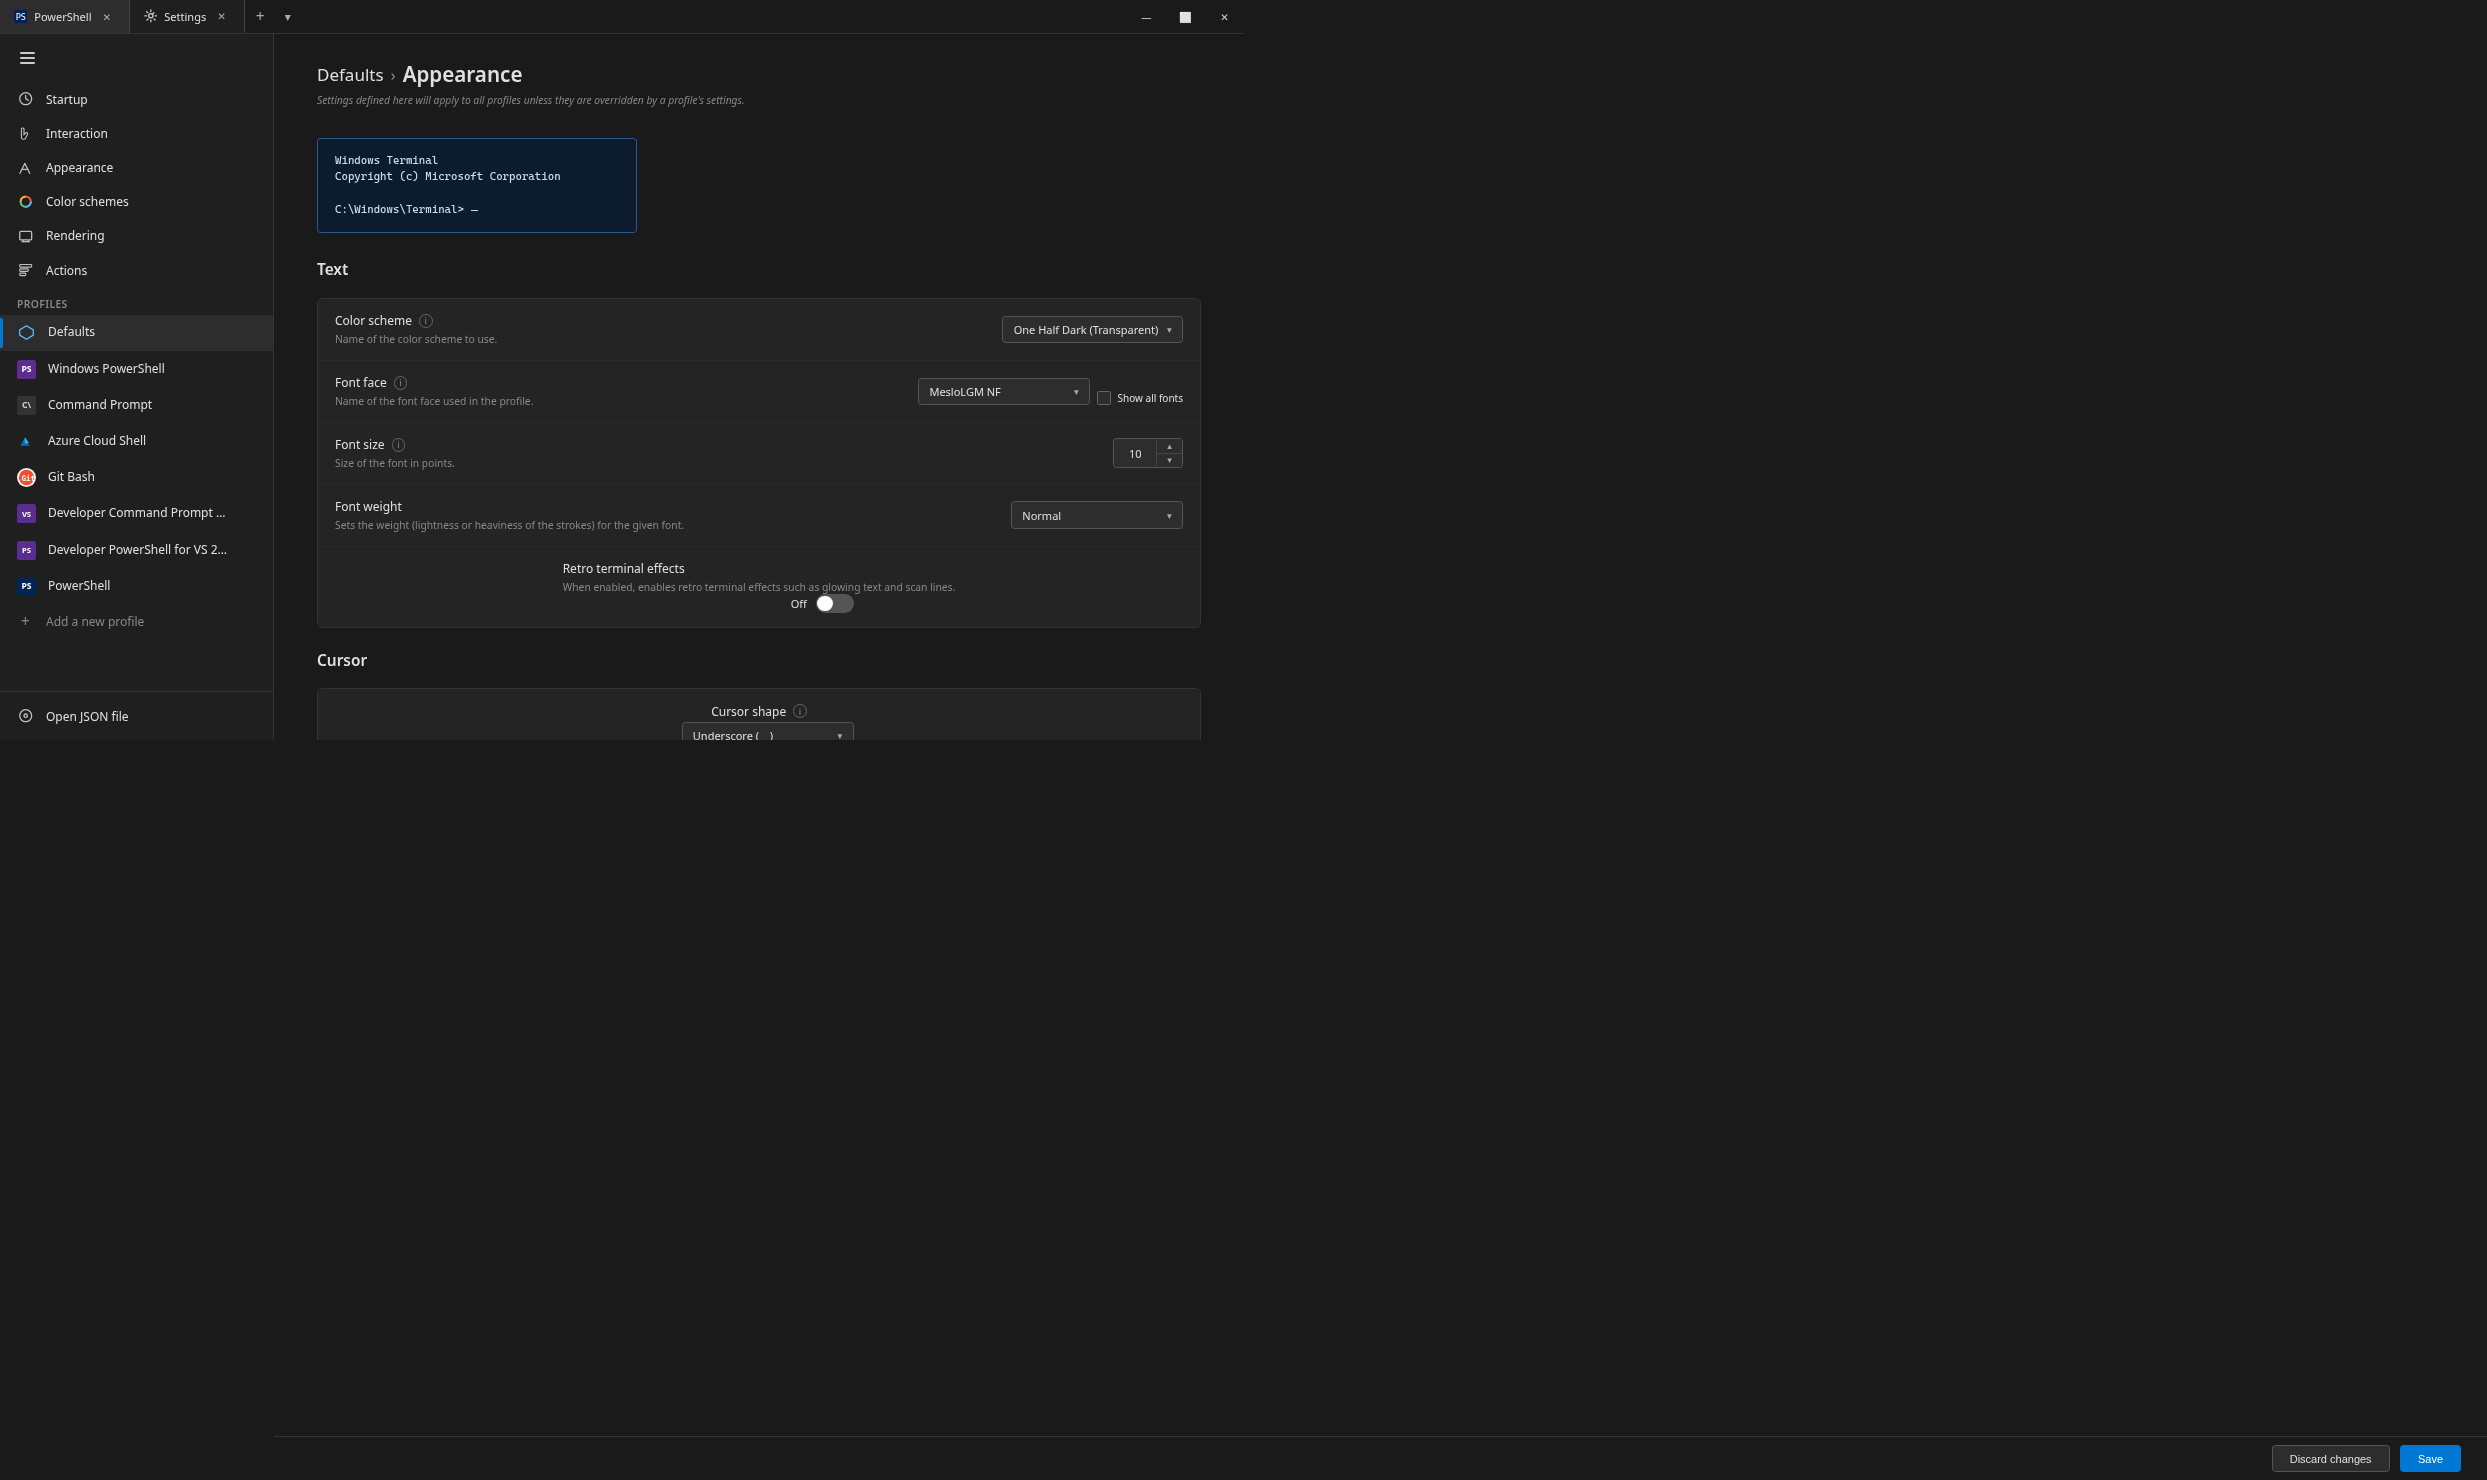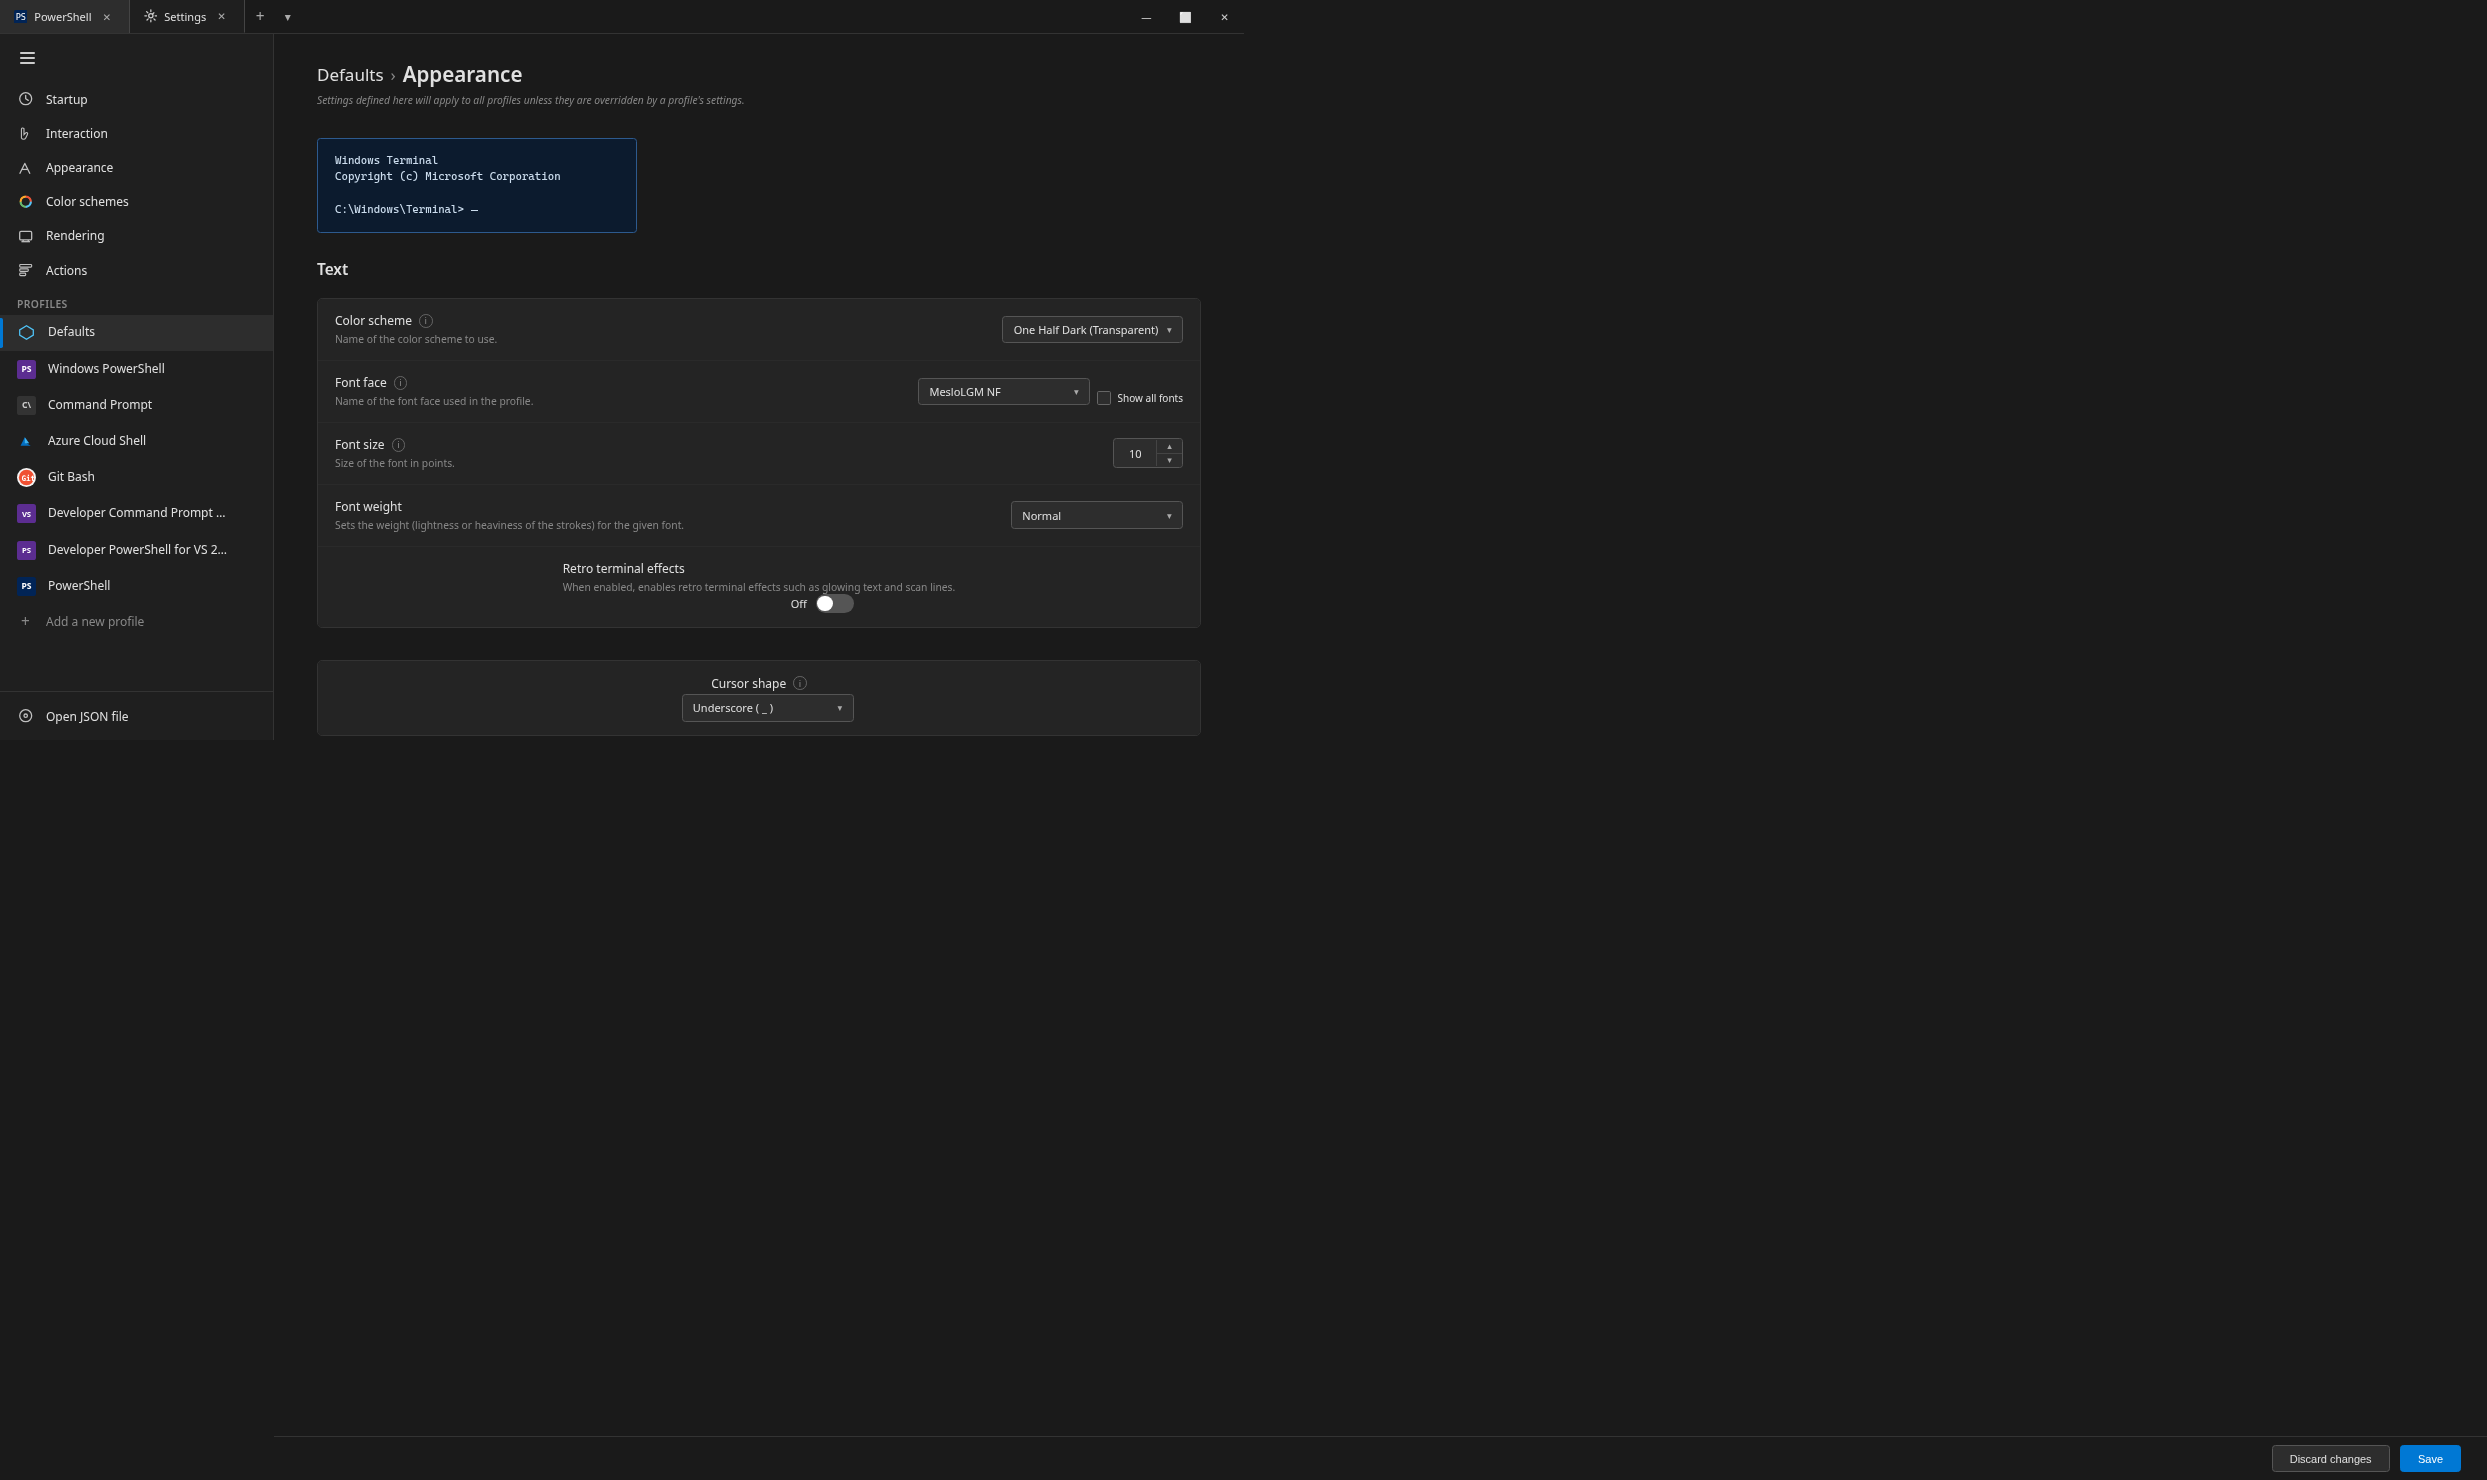--- a/index.html
+++ b/index.html
@@ -762,20 +762,21 @@
               <div class="toggle off">
                 <div class="toggle-thumb"></div>
               </div>
             </div>
           </div>
         </div>
 
       </div>
 
       <div style="height:20.6px;"></div>
+      <div class="section-header">Cursor</div>
       <div style="height:10.3px;"></div>
 
       <div class="settings-card">
 
         <div class="setting-row">
           <div class="setting-info">
             <div class="setting-label">
               <span>Cursor shape</span>
               <div class="info-icon">i</div>
             </div>

